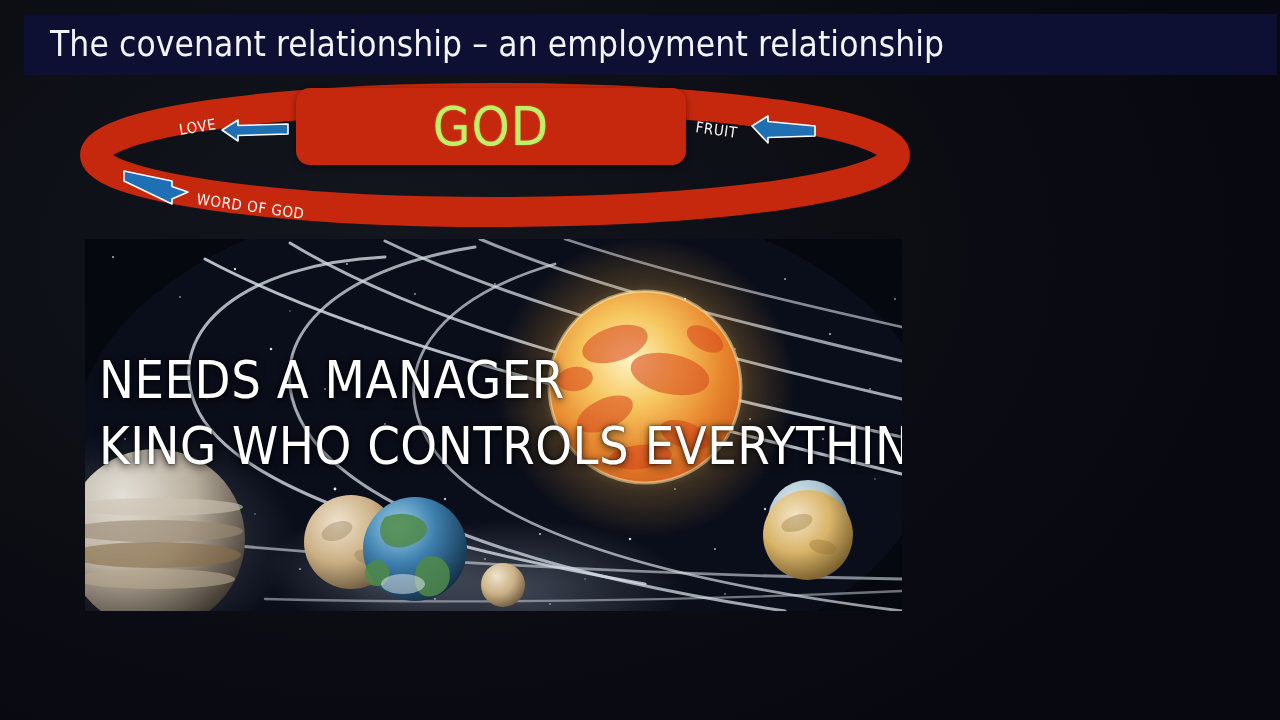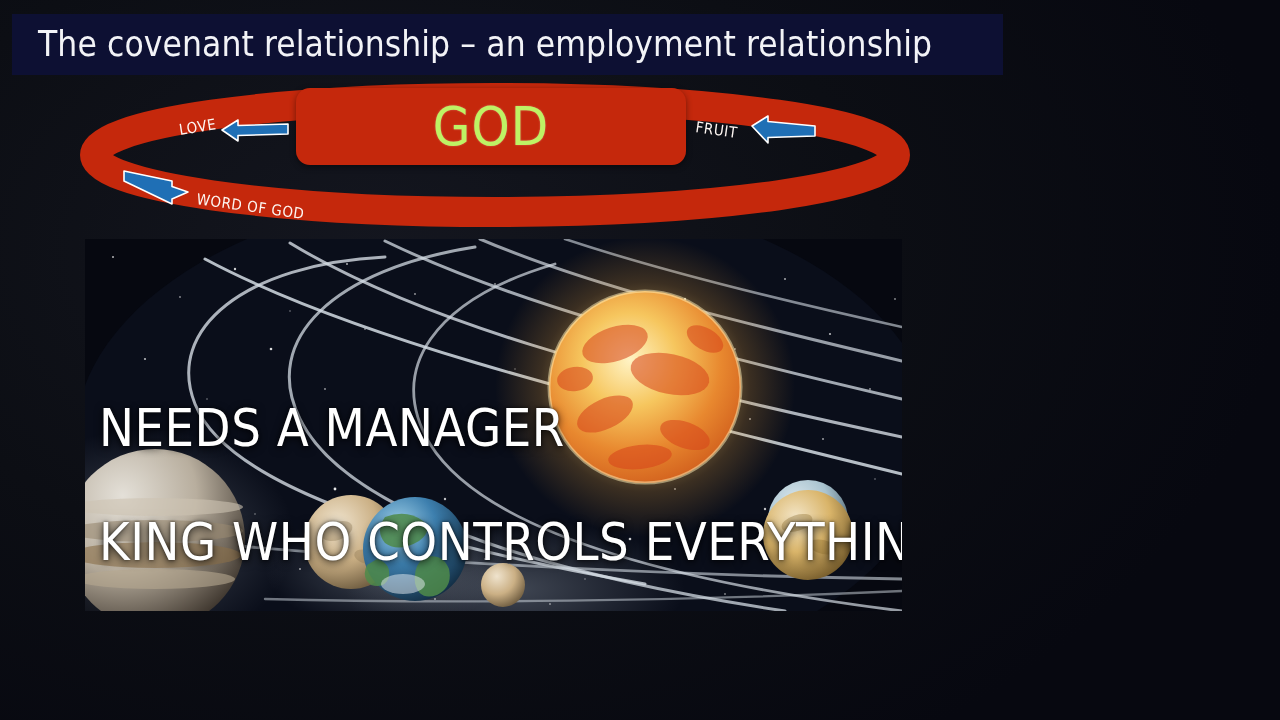--- a/index.html
+++ b/index.html
@@ -34,22 +34,22 @@
       radial-gradient(1px 1px at 1240px 650px, rgba(170,180,210,.22), transparent 60%),
       radial-gradient(1px 1px at 60px 430px, rgba(170,180,210,.20), transparent 60%),
       radial-gradient(1px 1px at 1100px 240px, rgba(170,180,210,.24), transparent 60%),
       radial-gradient(1px 1px at 760px 640px, rgba(170,180,210,.20), transparent 60%);
     pointer-events: none;
   }
 
   
   #title-bar {
     position: absolute;
-    left: 12px; top: 14px;
-    width: 991px; height: 61px;
+    left: 24px; top: 14px;
+    width: 1253px; height: 61px;
     background: #0d1033;
     text-align: right;
   }
   #title-text {
     position: absolute;
     left: 26px; top: 50%;
     transform: translateY(-52%);
     color: #f2f3f7;
     font-size: 35px;
     font-weight: 400;
@@ -114,21 +114,20 @@
   }
   .overlay-line {
     color: #ffffff;
     font-size: 52px;
     line-height: 1.27;
     letter-spacing: .5px;
     font-weight: 400;
     white-space: nowrap;
     font-family: "DejaVu Sans Condensed", "Liberation Sans Narrow", "Liberation Sans", sans-serif;
     text-shadow: 0 2px 9px rgba(0,0,0,.85), 0 0 3px rgba(0,0,0,.6);
-    margin-top: 48px;
   }
 </style>
 </head>
 <body>
 
 <div id="slide">
 
   <div class="bg-stars"></div>
 
   <div id="title-bar">

